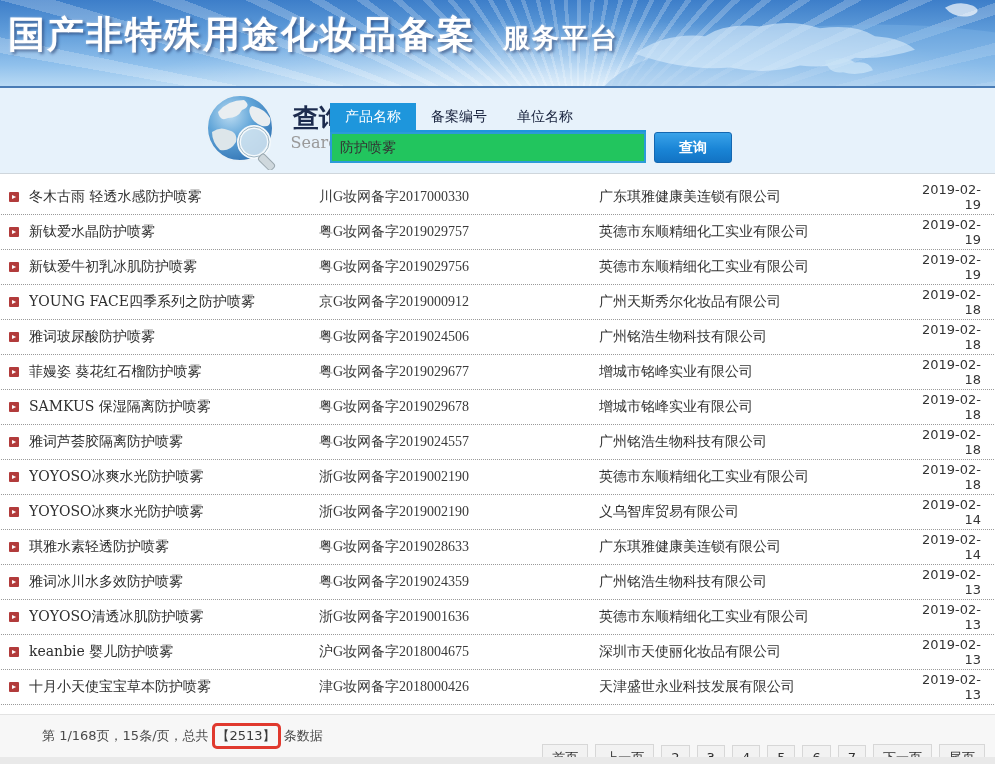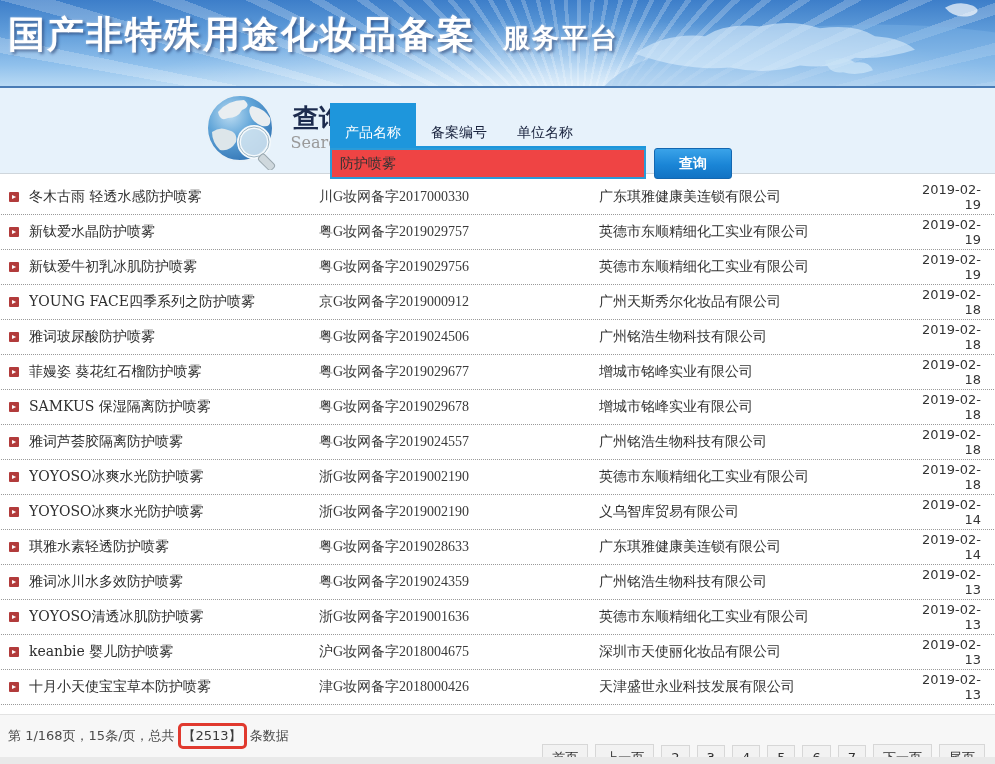--- a/index.html
+++ b/index.html
@@ -33,26 +33,26 @@
     position:relative;
   }
   .logo-globe { position:absolute; left:204px; top:4px; width:78px; height:78px; }
   .logo-text { position:absolute; left:284px; top:16px; width:70px; text-align:center; }
   .logo-text .cn { font-size:26px; font-weight:bold; color:#1c2b4e; line-height:1.1; }
   .logo-text .en { font-size:16px; color:#9a9a9a; font-family:"DejaVu Serif","Liberation Serif",serif; }
 
   .search-block { position:absolute; left:330px; top:15px; width:402px; }
   .tabs { display:flex; width:316px; border-bottom:2px solid #1e96dc; }
   .tab {
-    font-size:14px; padding:21px 15px 4px; color:#17213c; cursor:pointer; white-space:nowrap;
+    font-size:14px; padding:5px 15px 4px; color:#17213c; cursor:pointer; white-space:nowrap;
   }
   .tab.active { background:#1e96dc; color:#fff; }
   .search-row { display:flex; margin-top:0; }
   .search-input {
-    width:316px; height:31px; border:2px solid #2b9bd8; background:#ef4444;
+    width:316px; height:31px; border:2px solid #2b9bd8; background:#22c55e;
     font-size:14px; color:#333; padding:0 8px; outline:none;
     font-family:"DejaVu Sans","Liberation Sans",sans-serif;
   }
   .search-btn {
     margin-left:8px; width:78px; height:31px; border:1px solid #1467b0; border-radius:3px;
     background:linear-gradient(180deg,#3aa3e9 0%, #1a85d6 55%, #1273c4 100%);
     color:#fff; font-weight:bold; font-size:14px; cursor:pointer;
     font-family:"DejaVu Sans","Liberation Sans",sans-serif;
   }
 
@@ -80,21 +80,21 @@
   
   .footer {
     position:absolute; left:0; right:0; bottom:0; height:50px;
     background:#f7f7f7; border-top:1px solid #e3e3e3;
     display:flex; align-items:center; justify-content:space-between;
     padding:0 10px 8px 8px;
   }
   .footer::after {
     content:""; position:absolute; left:0; right:0; bottom:0; height:7px; background:#e9e9e9;
   }
-  .page-info { font-size:13px; color:#4a4a4a; display:flex; align-items:center; }
+  .page-info { font-size:13px; color:#4a4a4a; display:flex; align-items:center;margin-left:34px; }
   .total-box {
     border:3px solid #e0392e; border-radius:5px; padding:1px 2px; margin:0 3px;
     color:#3a3a3a; font-weight:normal;
   }
   .pagination { display:flex; align-items:center; }
   .pg-btn {
     background:#f2f2f2; border:1px solid #d7d7d7; color:#2f2f2f;
     font-size:13px; padding:4px 9px; margin-left:7px; cursor:pointer; white-space:nowrap;
     font-family:"DejaVu Sans","Liberation Sans",sans-serif;
     margin-top:44px;

